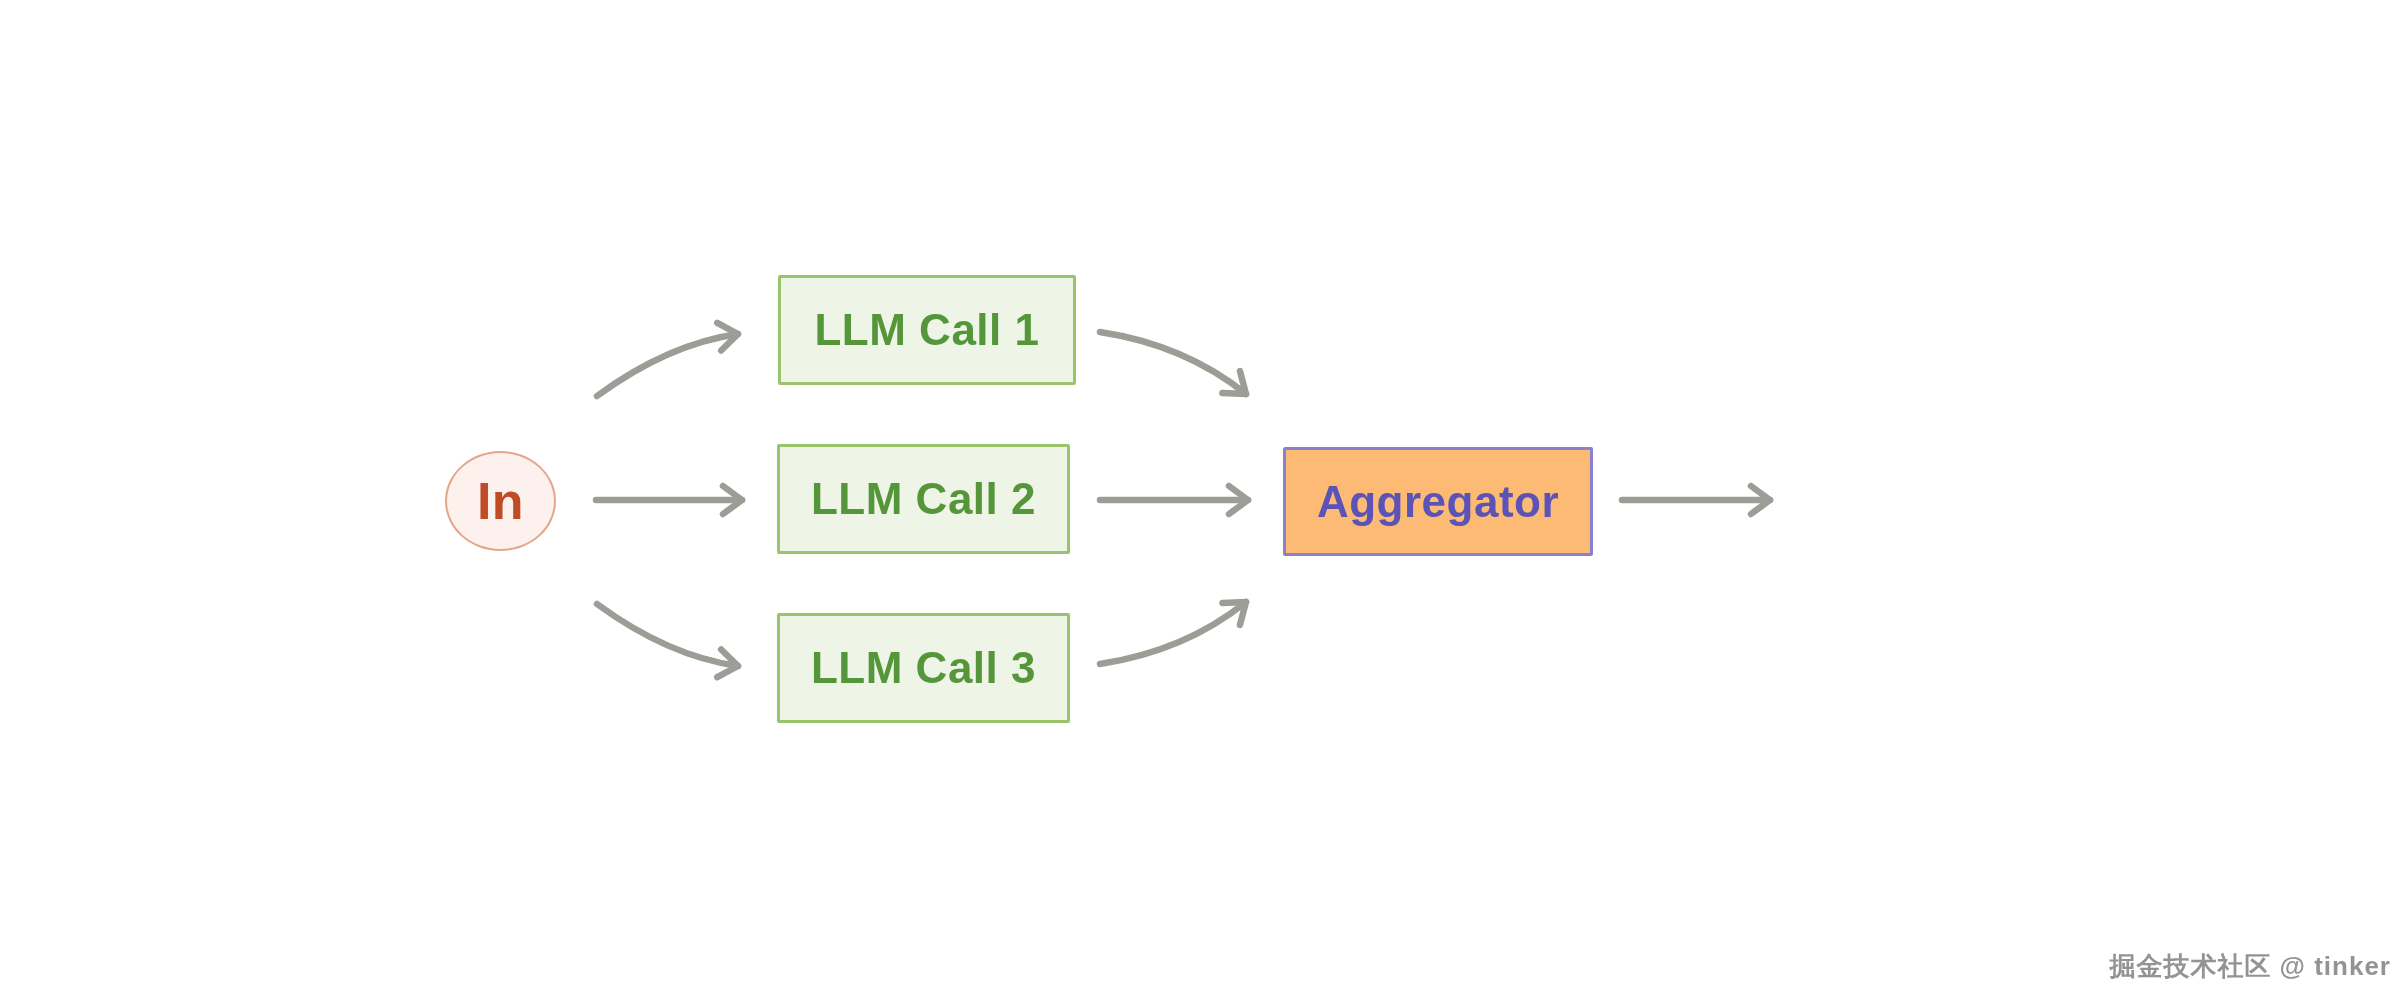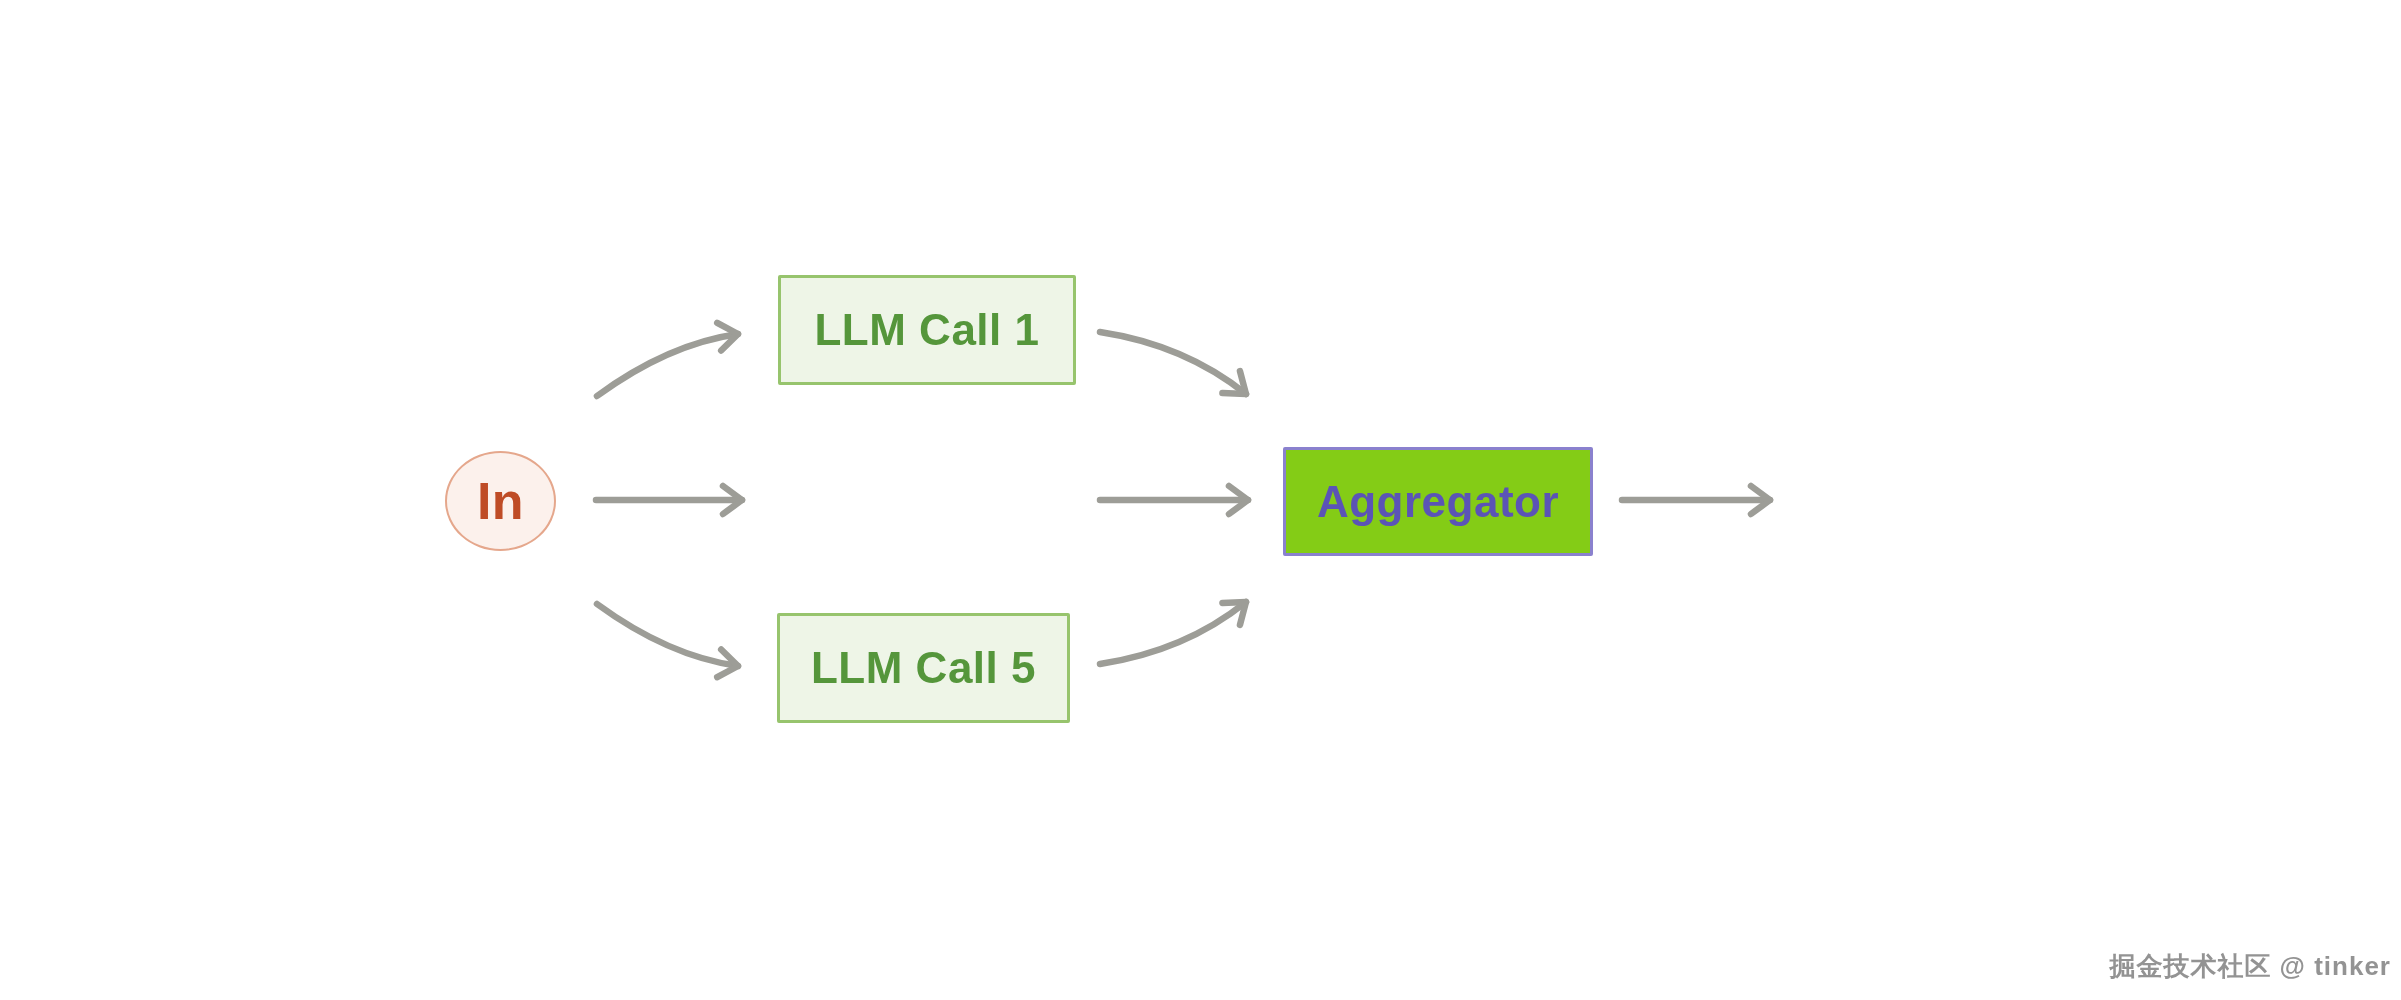--- a/index.html
+++ b/index.html
@@ -65,21 +65,21 @@
     color: #55963b;
     font-size: 44px;
     border-radius: 2px;
   }
   .node-llm1 { left: 778px; top: 275px; width: 298px; height: 110px; }
   .node-llm2 { left: 777px; top: 444px; width: 293px; height: 110px; }
   .node-llm3 { left: 777px; top: 613px; width: 293px; height: 110px; }
   .node-aggregator {
     left: 1283px; top: 447px;
     width: 310px; height: 109px;
-    background: #84cc16;
+    background: #fdba74;
     border: 3px solid #8a81ce;
     color: #5b54b6;
     font-size: 44px;
     border-radius: 2px;
   }
   .watermark {
     position: absolute;
     right: 10px;
     bottom: 16px;
     font-size: 26px;
@@ -110,23 +110,26 @@
   </svg>
 
   <div class="node node-terminal node-in">
     <span>In</span>
   </div>
 
   <div class="node node-llm node-llm1">
     <span>LLM Call 1</span>
   </div>
 
+  <div class="node node-llm node-llm2">
+    <span>LLM Call 2</span>
+  </div>
 
   <div class="node node-llm node-llm3">
-    <span>LLM Call 5</span>
+    <span>LLM Call 3</span>
   </div>
 
   <div class="node node-aggregator">
     <span>Aggregator</span>
   </div>
 
 
   <div class="watermark">掘金技术社区 @ tinker</div>
 
 </div>

